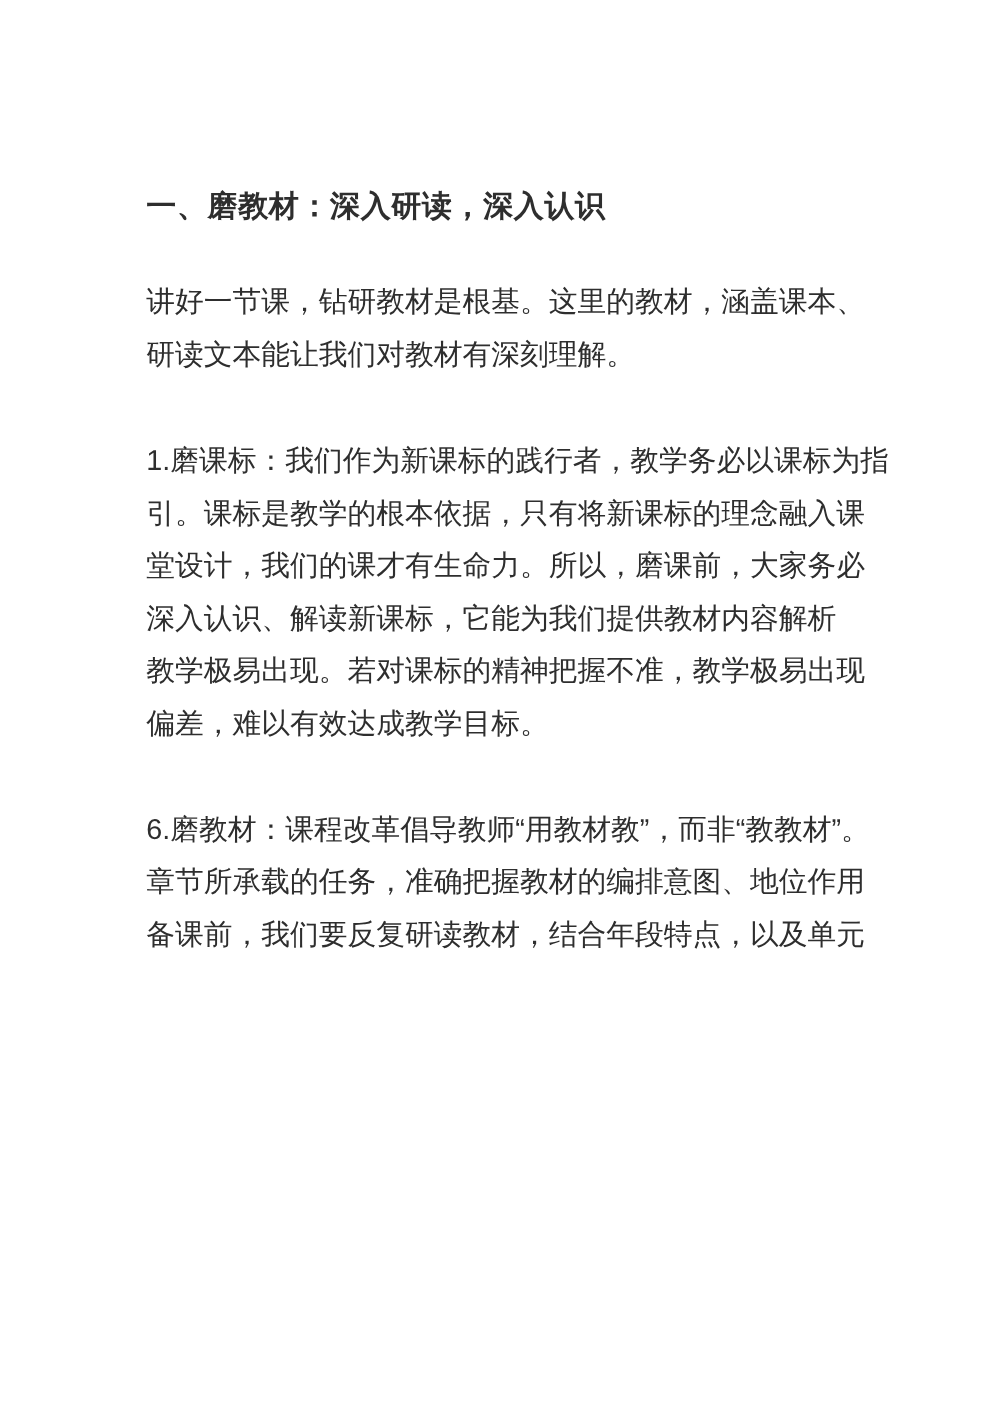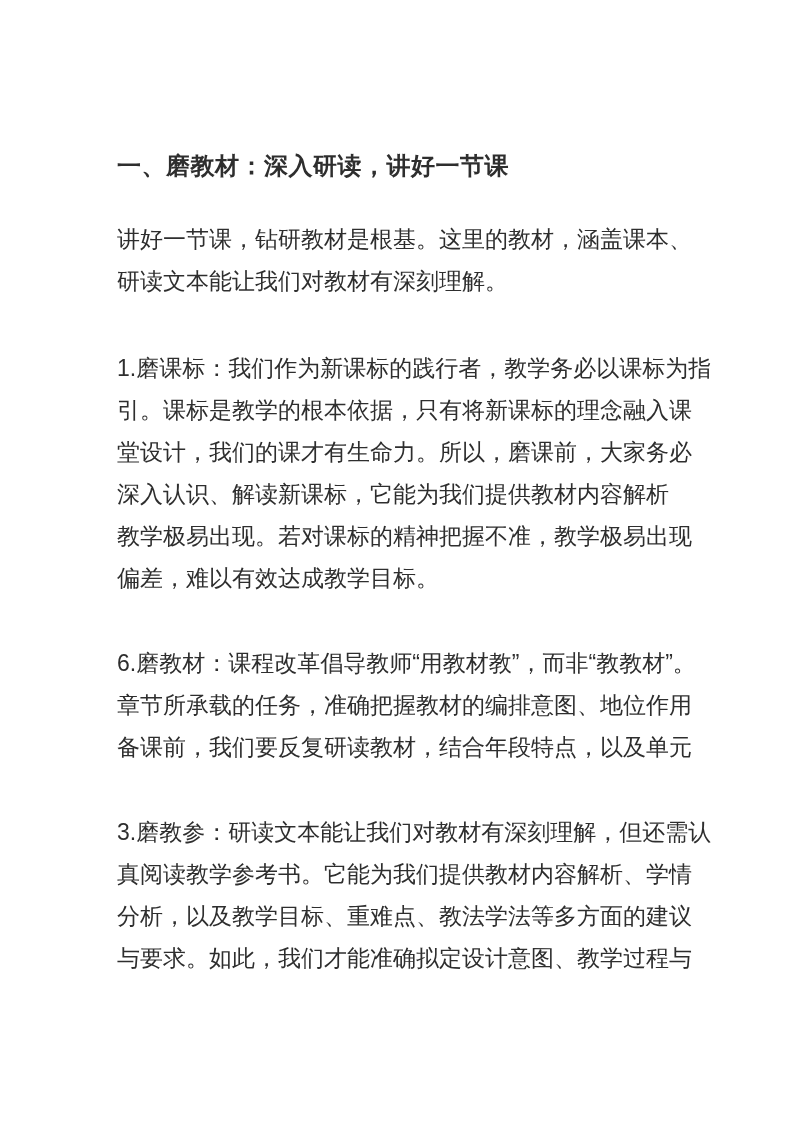--- a/index.html
+++ b/index.html
@@ -23,35 +23,34 @@
       font-weight: 700;
       line-height: 42px;
       margin: 0;
       letter-spacing: 0.5px;
     }
     .para {
       margin: 43px 0 0 0;
     }
     .para.first {
       margin-top: 33px;
-      font-family: Liberation Mono, monospace;
     }
     .line {
       font-size: 23px;
       line-height: 42px;
       white-space: nowrap;
       letter-spacing: 0;
     }
   </style>
 </head>
 <body style="background: rgb(255, 255, 255); color: rgb(46, 46, 46);">
 
 <div class="doc">
 
-  <h1 class="heading">一、磨教材：深入研读，讲好一节课</h1>
+  <h1 class="heading">一、磨教材：深入研读，深入认识</h1>
 
   <div class="para first">
     <div class="line">讲好一节课，钻研教材是根基。这里的教材，涵盖课本、</div>
     <div class="line">研读文本能让我们对教材有深刻理解。</div>
   </div>
 
   <div class="para">
     <div class="line">1.磨课标：我们作为新课标的践行者，教学务必以课标为指</div>
     <div class="line">引。课标是教学的根本依据，只有将新课标的理念融入课</div>
     <div class="line">堂设计，我们的课才有生命力。所以，磨课前，大家务必</div>
@@ -59,20 +58,14 @@
     <div class="line">教学极易出现。若对课标的精神把握不准，教学极易出现</div>
     <div class="line">偏差，难以有效达成教学目标。</div>
   </div>
 
   <div class="para">
     <div class="line">6.磨教材：课程改革倡导教师“用教材教”，而非“教教材”。</div>
     <div class="line">章节所承载的任务，准确把握教材的编排意图、地位作用</div>
     <div class="line">备课前，我们要反复研读教材，结合年段特点，以及单元</div>
   </div>
 
-  <div class="para">
-    <div class="line">3.磨教参：研读文本能让我们对教材有深刻理解，但还需认</div>
-    <div class="line">真阅读教学参考书。它能为我们提供教材内容解析、学情</div>
-    <div class="line">分析，以及教学目标、重难点、教法学法等多方面的建议</div>
-    <div class="line">与要求。如此，我们才能准确拟定设计意图、教学过程与</div>
-  </div>
 
 </div>
 
 </body></html>

